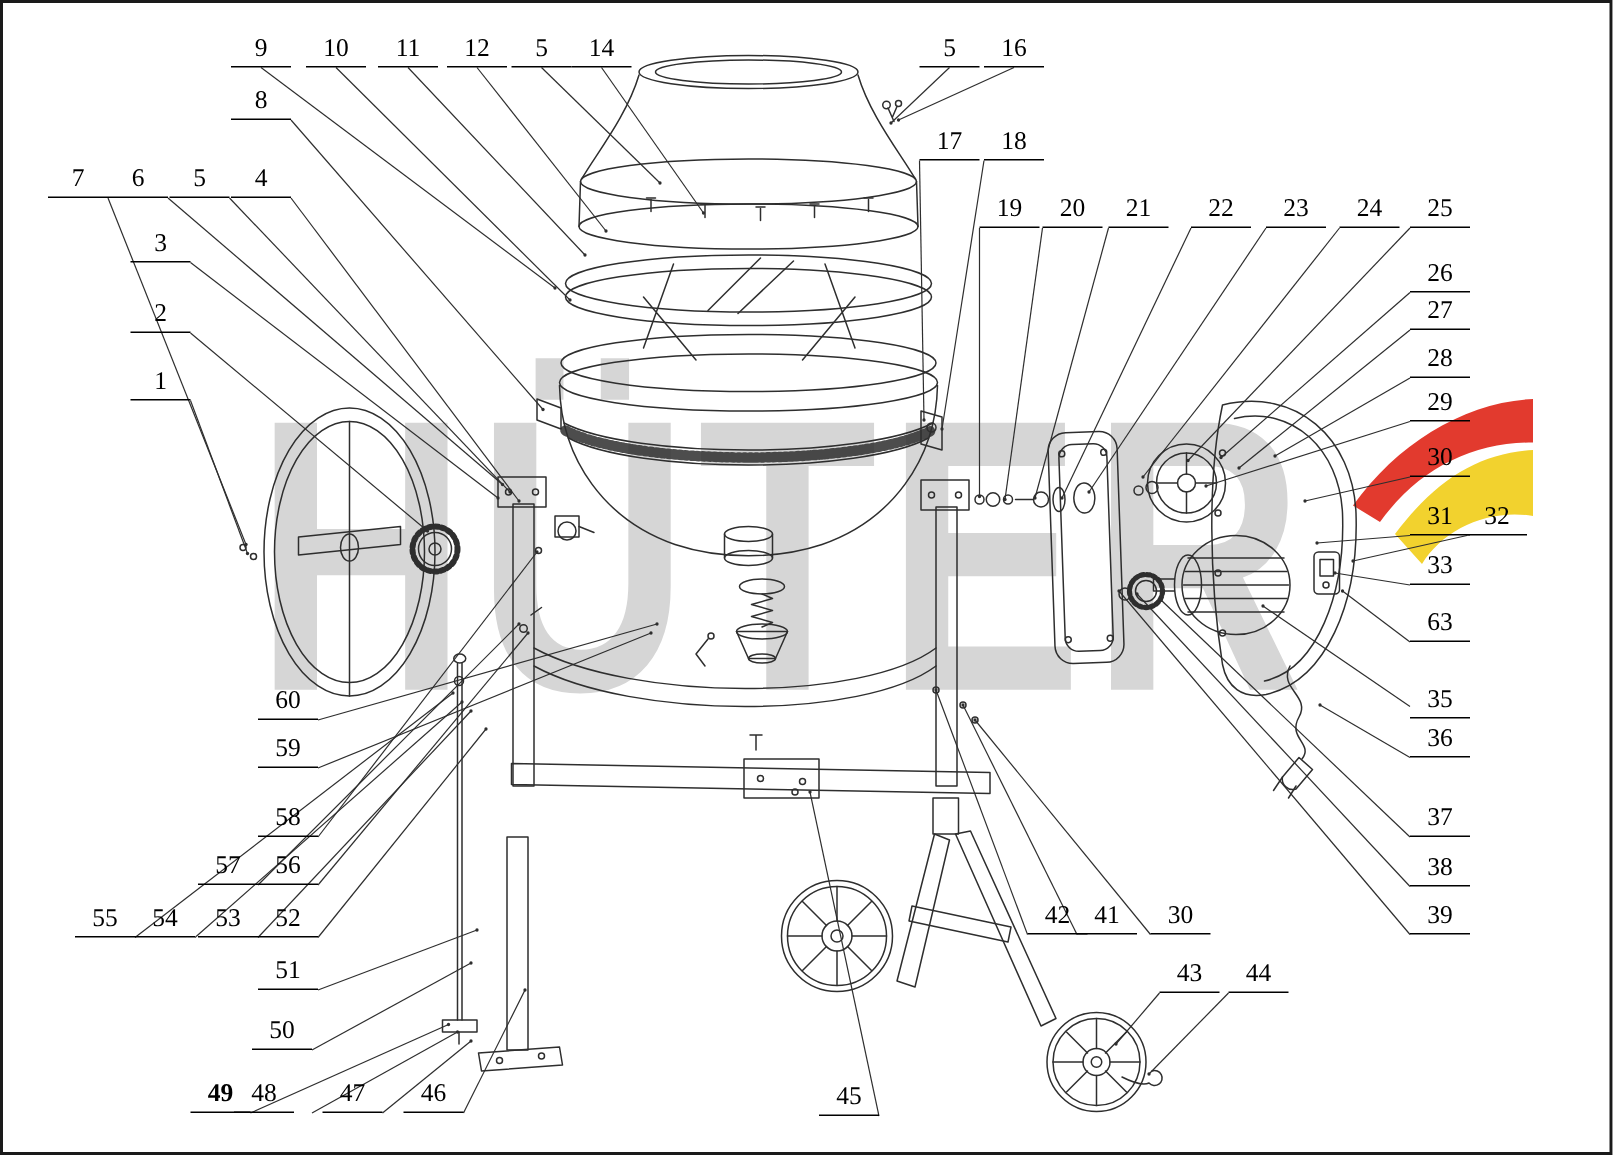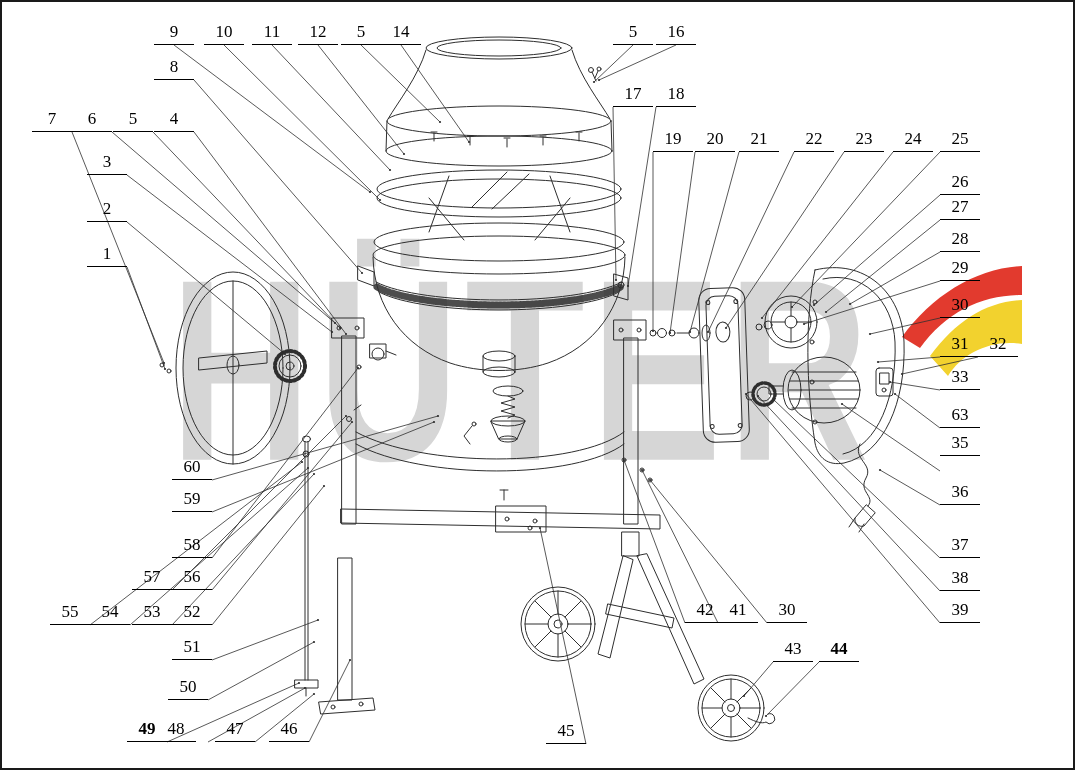--- a/index.html
+++ b/index.html
@@ -373,30 +373,30 @@
       <div class="part-label" style="left: 938px; top: 125px;">25</div>
       <div class="part-label" style="left: 938px; top: 168px;">26</div>
       <div class="part-label" style="left: 938px; top: 193px;">27</div>
       <div class="part-label" style="left: 938px; top: 225px;">28</div>
       <div class="part-label" style="left: 938px; top: 254px;">29</div>
       <div class="part-label" style="left: 938px; top: 291px;">30</div>
       <div class="part-label" style="left: 938px; top: 330px;">31</div>
       <div class="part-label" style="left: 976px; top: 330px;">32</div>
       <div class="part-label" style="left: 938px; top: 363px;">33</div>
       <div class="part-label" style="left: 938px; top: 401px;">63</div>
-      <div class="part-label" style="left: 938px; top: 429px;">35</div>
+      <div class="part-label" style="left: 938px; top: 452px;">35</div>
       <div class="part-label" style="left: 938px; top: 478px;">36</div>
       <div class="part-label" style="left: 938px; top: 531px;">37</div>
       <div class="part-label" style="left: 938px; top: 564px;">38</div>
       <div class="part-label" style="left: 938px; top: 596px;">39</div>
       <div class="part-label" style="left: 765px; top: 596px;">30</div>
       <div class="part-label" style="left: 716px; top: 596px;">41</div>
       <div class="part-label" style="left: 683px; top: 596px;">42</div>
       <div class="part-label" style="left: 771px; top: 635px;">43</div>
-      <div class="part-label" style="left: 817px; top: 635px; font-weight: bold;">44</div>
+      <div class="part-label" style="left: 817px; top: 635px;">44</div>
       <div class="part-label" style="left: 544px; top: 717px;">45</div>
       <div class="part-label" style="left: 267px; top: 715px;">46</div>
       <div class="part-label" style="left: 213px; top: 715px;">47</div>
       <div class="part-label" style="left: 154px; top: 715px;">48</div>
       <div class="part-label" style="left: 125px; top: 715px; font-weight: bold;">49</div>
       <div class="part-label" style="left: 166px; top: 673px;">50</div>
       <div class="part-label" style="left: 170px; top: 633px;">51</div>
       <div class="part-label" style="left: 170px; top: 598px;">52</div>
       <div class="part-label" style="left: 130px; top: 598px;">53</div>
       <div class="part-label" style="left: 88px; top: 598px;">54</div>

